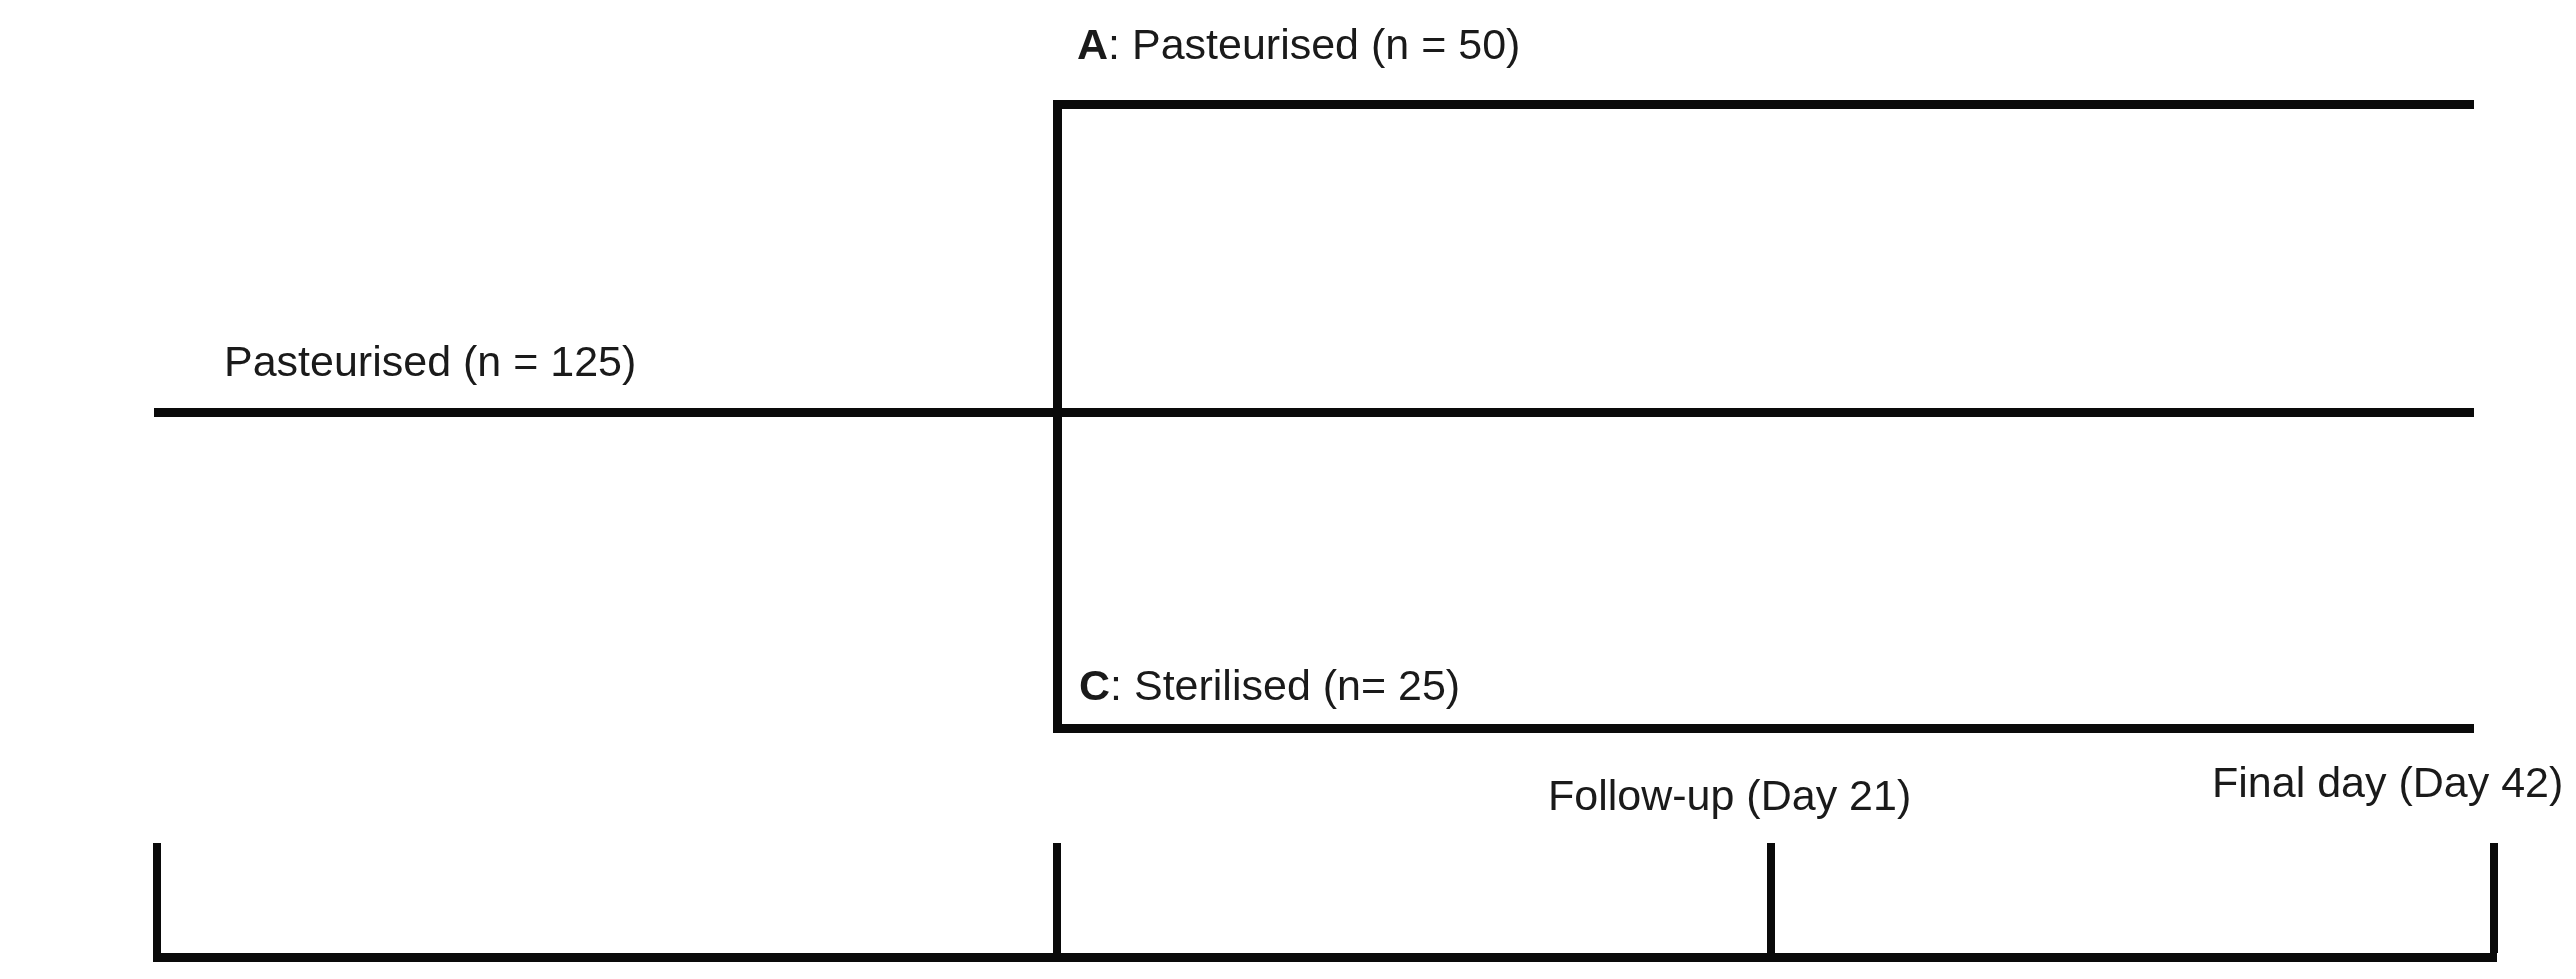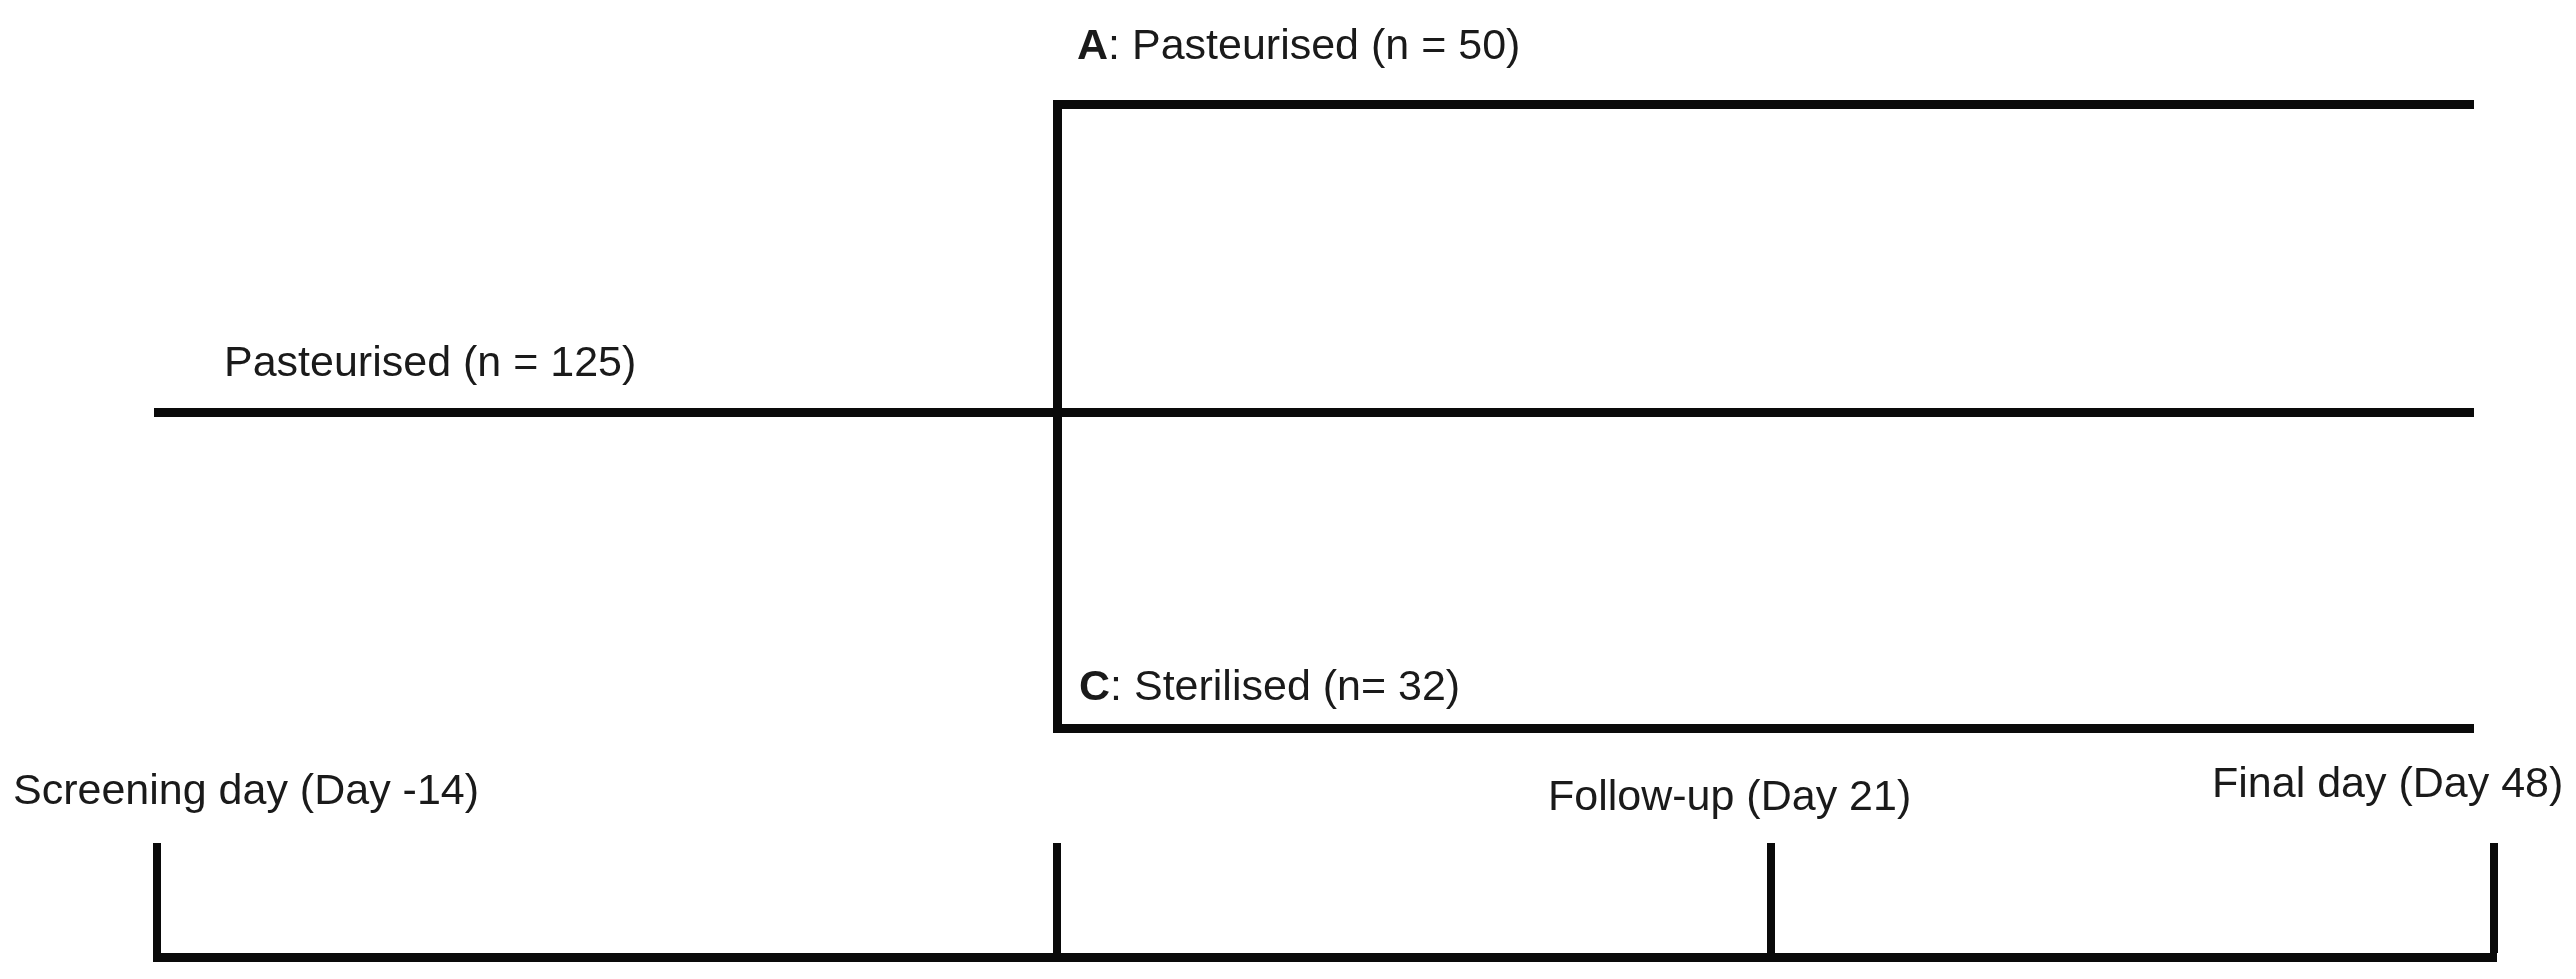--- a/index.html
+++ b/index.html
@@ -47,29 +47,28 @@
   <div class="line" style="left:1053px; top:100px; width:1421px; height:8.6px;"></div>
 
   <div class="line" style="left:1053px; top:724px; width:1421px; height:8.6px;"></div>
 
   <div class="label" style="left:1077px; top:18.5px;">
     <span class="arm-letter">A</span><span>: Pasteurised (n = 50)</span>
   </div>
 
 
   <div class="label" style="left:1079px; top:660px;">
-    <span class="arm-letter">C</span><span>: Sterilised (n= 32)</span>
+    <span class="arm-letter">C</span><span>: Sterilised (n= 25)</span>
   </div>
 
-  <div class="label" style="left:13px; top:764px;">Screening day (Day -14)</div>
 
 
   <div class="label" style="left:1548px; top:770px;">Follow-up (Day 21)</div>
 
-  <div class="label" style="left:2212px; top:757px;">Final day (Day 48)</div>
+  <div class="label" style="left:2212px; top:757px;">Final day (Day 42)</div>
 
   <div class="line" style="left:153px; top:843px; width:7.8px; height:110px;"></div>
   <div class="line" style="left:1053px; top:843px; width:7.8px; height:110px;"></div>
   <div class="line" style="left:1767px; top:843px; width:7.8px; height:110px;"></div>
   <div class="line" style="left:2490px; top:843px; width:7.8px; height:110px;"></div>
 
   <div class="line" style="left:153px; top:953px; width:2344px; height:9.3px;"></div>
 
 </div>
 

